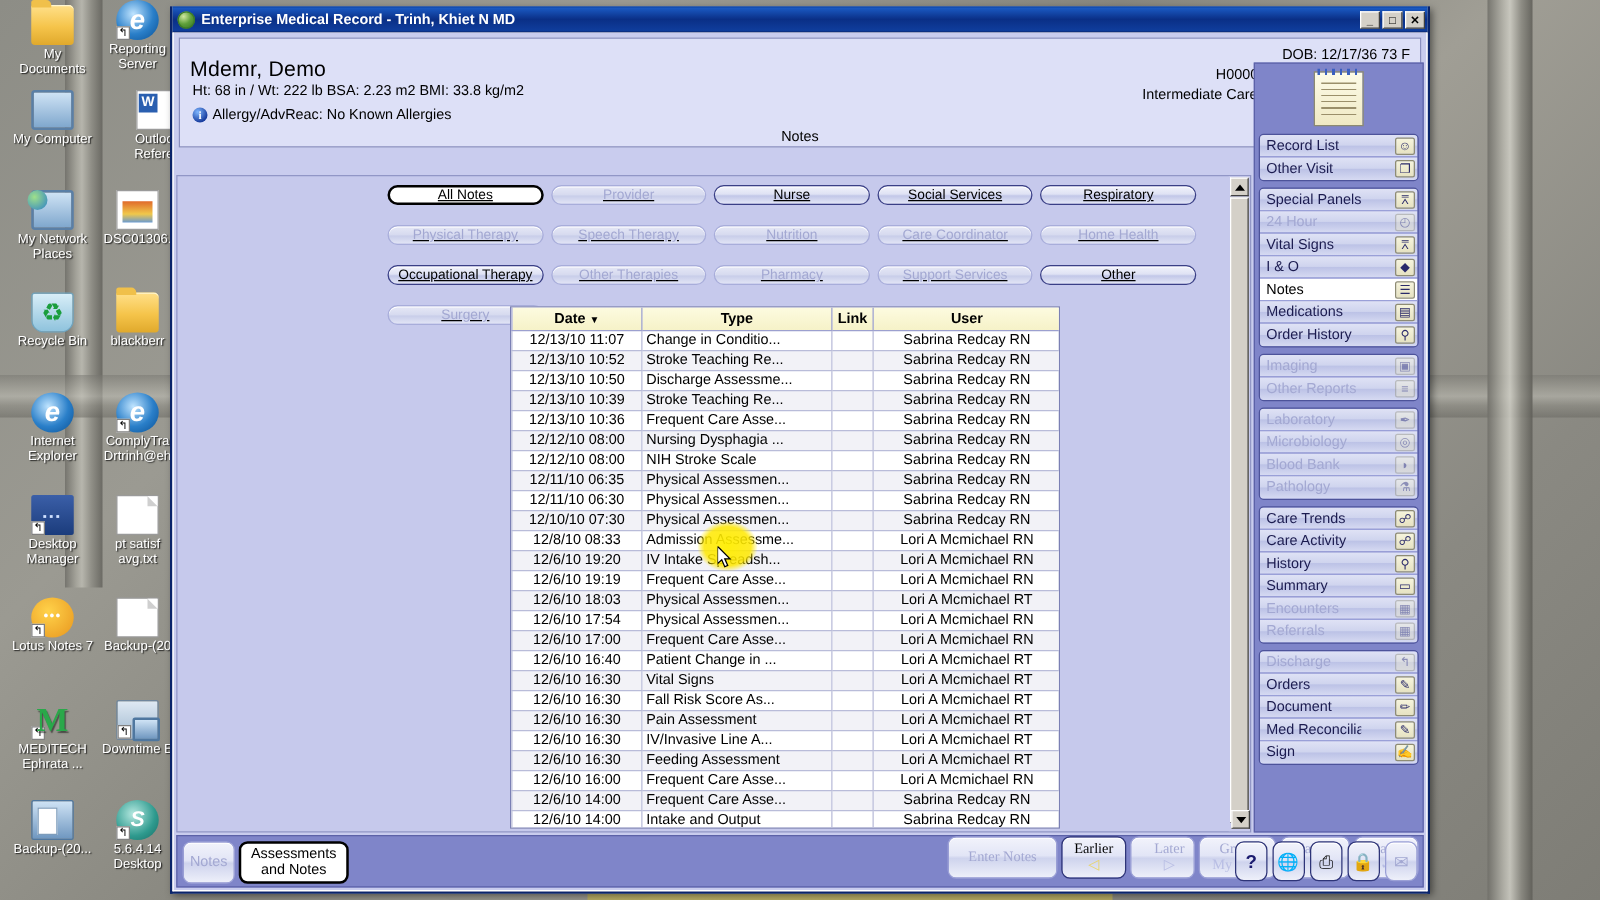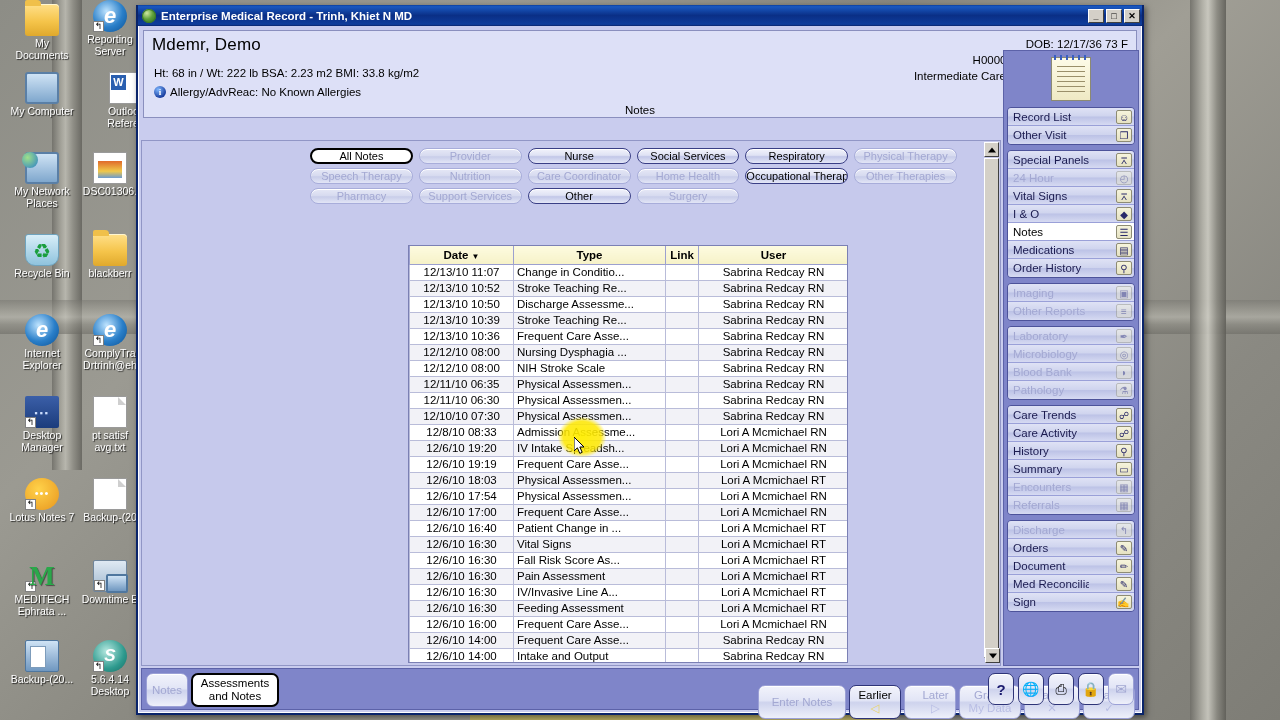--- a/index.html
+++ b/index.html
@@ -109,21 +109,21 @@
   .win-btns { display:flex; gap:2px; }
   .wb { width:16px;height:14px; background:#d4d0c8; border:1px solid; border-color:#fff #404040 #404040 #fff;
      font-size:9px; line-height:12px; text-align:center; color:#000; font-weight:bold; }
 
   .win-body { position:absolute; left:0; top:21px; right:0; bottom:0;
      background:#c9ccee; border:1px solid #fff; border-top:none; padding: 2px; }
 
   
   .pt-header {
     margin: 2px 2px 0 2px; background:#dde0f7; border:1px solid #8a8fbe;
-    height: 88px; position: relative; padding: 4px 8px;
+    height: 88px; position: relative; padding: 15px 8px;
   }
   .pt-name { font-size: 17px; color:#000; letter-spacing:.2px; }
   .pt-left-2 { position:absolute; left:10px; top:36px; font-size:11.5px; white-space:nowrap;}
   .pt-left-3 { position:absolute; left:10px; top:55px; font-size:11.5px; display:flex; align-items:center; gap:4px;}
   .pt-right { position:absolute; right:8px; top:5px; text-align:right; font-size:11.5px; line-height:16px;}
   .pt-notes { position:absolute; left:0; right:0; bottom:1px; text-align:center; font-size:11.5px;}
   .info-dot { display:inline-block; width:12px; height:12px; border-radius:50%;
      background: radial-gradient(circle at 35% 30%, #7fb7ff, #1a3fa0 70%); color:#fff;
      font-size:9px; font-weight:bold; text-align:center; line-height:12px;
      font-family:"Liberation Serif", serif; }
@@ -140,21 +140,21 @@
      border-style:solid; }
   .sb-up:after { border-width:0 4px 5px 4px; border-color: transparent transparent #000 transparent;}
   .sb-down:after { border-width:5px 4px 0 4px; border-color: #000 transparent transparent transparent;}
   .sb-track { position:absolute; left:1px; right:1px; top:17px; bottom:17px; background:#e8e8e8;}
   .sb-thumb { position:absolute; left:0; right:0; top:0; height:500px; background:#d4d0c8;
      border:1px solid; border-color:#fff #404040 #404040 #fff;}
   .sb-bottom { position:absolute; bottom:1px; left:1px;}
 
   
   .cats { position:absolute; left:168px; top:7px; width:647px;
-     display:grid; grid-template-columns: repeat(6, 1fr); gap:4px 6px; }
+     display:grid; grid-template-columns: repeat(5, 1fr); gap:16px 6px;text-decoration:underline; }
   .cat {
     height: 16px; border-radius: 9px; font-size: 11px; text-align:center;
     line-height: 15px; color:#000;
     background: linear-gradient(180deg,#f2f3fb 0%, #dfe2f4 45%, #c2c7e8 55%, #e4e7f7 100%);
     border: 1px solid #3a3f86; box-shadow: inset 0 1px 0 #fff;
     white-space: nowrap; overflow: hidden;
   }
   .cat.sel { background:#fff; border:2px solid #000; line-height:13px; }
   .cat.dis { color:#a3a8d2; border-color:#a8adda;
     background: linear-gradient(180deg,#e6e8f6 0%, #d6daef 50%, #c8cde9 55%, #e2e5f6 100%); }
@@ -213,21 +213,21 @@
      background:#7f85c9; border:1px solid #5c62a8; }
   .btn3d {
     background: linear-gradient(180deg,#f2f3fb 0%, #e2e5f6 45%, #ced3ed 52%, #eef0fa 100%);
     border:1px solid #2e3478; border-radius: 7px; font-size:11.5px; color:#000;
     display:flex; flex-direction:column; align-items:center; justify-content:center;
     line-height: 13px; text-align:center; box-shadow: inset 0 1px 0 #fff;
   }
   .btn3d.dis { color:#a3a8d2; border-color:#9ba0d6; }
   .btn3d.white { background:#fff; border:2px solid #000; }
   .bl-group { position:absolute; left:4px; top:4px; display:flex; gap:3px; }
-  .br-group { position:absolute; left:616px; top:16px; display:flex; gap:3px; }
+  .br-group { position:absolute; left:616px; top:0; display:flex; gap:3px;font-family:Liberation Serif, serif; }
   .icon-group { position:absolute; right:4px; top:4px; display:flex; gap:4px; }
   .iconbtn { width:26px; height:32px; }
 </style>
 </head>
 <body>
 
 <div class="pipe pipe-v1"></div>
 <div class="pipe pipe-h1"></div>
 <div class="pipe-blob"></div>
 <div class="pipe pipe-v2"></div>

